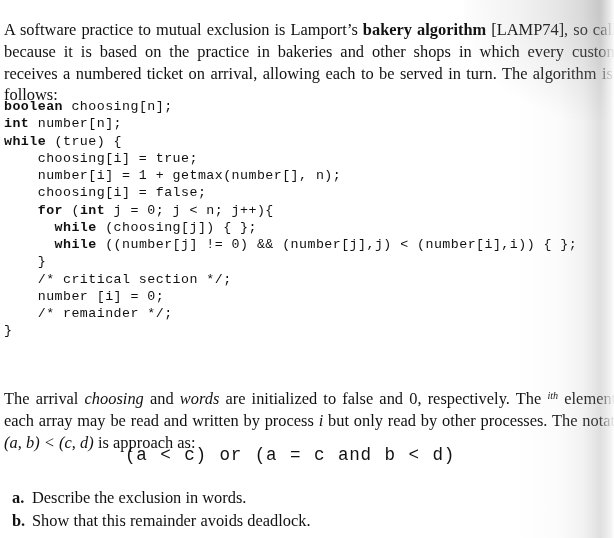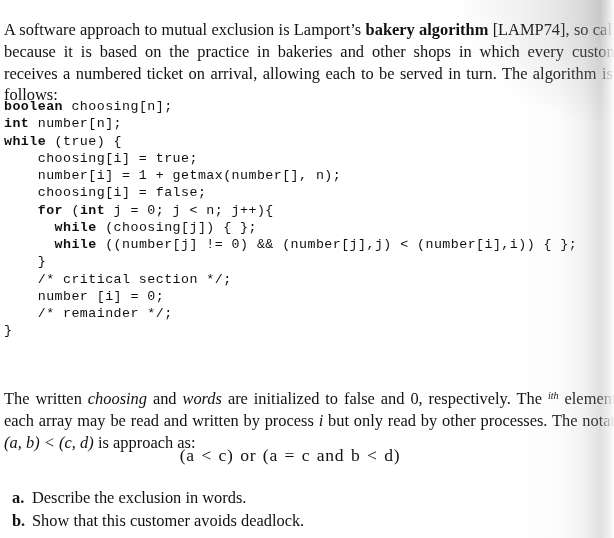--- a/index.html
+++ b/index.html
@@ -122,21 +122,21 @@
     width: 632px;
   }
 
   
   #notation-formula {
     position: absolute;
     left: 0;
     top: 443px;
     width: 580px;
     text-align: center;
-    font-family: Liberation Serif, serif;
+    font-family: Liberation Mono, monospace;
     font-size: 17.6px;
     line-height: 24px;
     color: #111111;
     letter-spacing: 0.7px;
     word-spacing: 1.5px;
   }
 
   
   #question-list {
     position: absolute;
@@ -162,36 +162,36 @@
   }
   #question-list .q-text {
     flex: 1 1 auto;
   }
 </style>
 </head>
 <body>
 
 <div class="page">
 
-  <p class="prose" id="intro-paragraph"><span>A software approach to mutual exclusion is Lamport’s </span><b>bakery algorithm</b><span> [LAMP74], so called because it is based on the practice in bakeries and other shops in which every customer receives a numbered ticket on arrival, allowing each to be served in turn. The algorithm is as follows:</span></p>
+  <p class="prose" id="intro-paragraph"><span>A software practice to mutual exclusion is Lamport’s </span><b>bakery algorithm</b><span> [LAMP74], so called because it is based on the practice in bakeries and other shops in which every customer receives a numbered ticket on arrival, allowing each to be served in turn. The algorithm is as follows:</span></p>
 
   <div id="code-listing"><span class="ln"><span class="kw">boolean</span><span> choosing[n];</span></span><span class="ln"><span class="kw">int</span><span> number[n];</span></span><span class="ln"><span class="kw">while</span><span> (true) {</span></span><span class="ln"><span>    </span><span>choosing[i] = true;</span></span><span class="ln"><span>    </span><span>number[i] = 1 + getmax(number[], n);</span></span><span class="ln"><span>    </span><span>choosing[i] = false;</span></span><span class="ln"><span>    </span><span class="kw">for</span><span> (</span><span class="kw">int</span><span> j = 0; j &lt; n; j++){</span></span><span class="ln"><span>      </span><span class="kw">while</span><span> (choosing[j]) { };</span></span><span class="ln"><span>      </span><span class="kw">while</span><span> ((number[j] != 0) &amp;&amp; (number[j],j) &lt; (number[i],i)) { };</span></span><span class="ln"><span>    </span><span>}</span></span><span class="ln"><span>    </span><span>/* critical section */;</span></span><span class="ln"><span>    </span><span>number [i] = 0;</span></span><span class="ln"><span>    </span><span>/* remainder */;</span></span><span class="ln"><span>}</span></span></div>
 
-  <p class="prose" id="arrays-paragraph"><span>The written </span><i>choosing</i><span> and </span><i>words</i><span> are initialized to false and 0, respectively. The </span><sup class="ith">ith</sup><span> element of each array may be read and written by process </span><i>i</i><span> but only read by other processes. The notation </span><i>(a, b) &lt; (c, d)</i><span> is approach as:</span></p>
+  <p class="prose" id="arrays-paragraph"><span>The arrival </span><i>choosing</i><span> and </span><i>words</i><span> are initialized to false and 0, respectively. The </span><sup class="ith">ith</sup><span> element of each array may be read and written by process </span><i>i</i><span> but only read by other processes. The notation </span><i>(a, b) &lt; (c, d)</i><span> is approach as:</span></p>
 
   <div id="notation-formula">(a &lt; c) or (a = c and b &lt; d)</div>
 
   <div id="question-list">
       <div class="q-row">
         <span class="q-marker">a.</span>
         <span class="q-text">Describe the exclusion in words.</span>
       </div>
       <div class="q-row">
         <span class="q-marker">b.</span>
-        <span class="q-text">Show that this customer avoids deadlock.</span>
+        <span class="q-text">Show that this remainder avoids deadlock.</span>
       </div>
     </div>
 
 </div>
 
 <div id="scan-shadow-right"></div>
 <div id="scan-shadow-topright"></div>
 <div id="scan-fade-clip"></div>
 
 </body></html>

